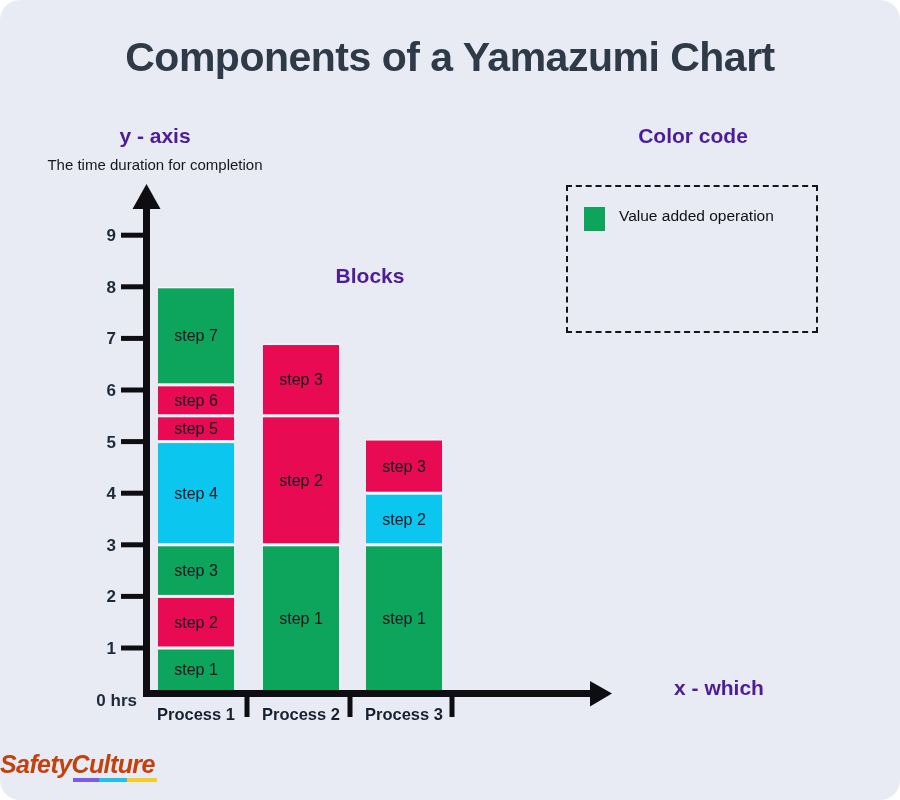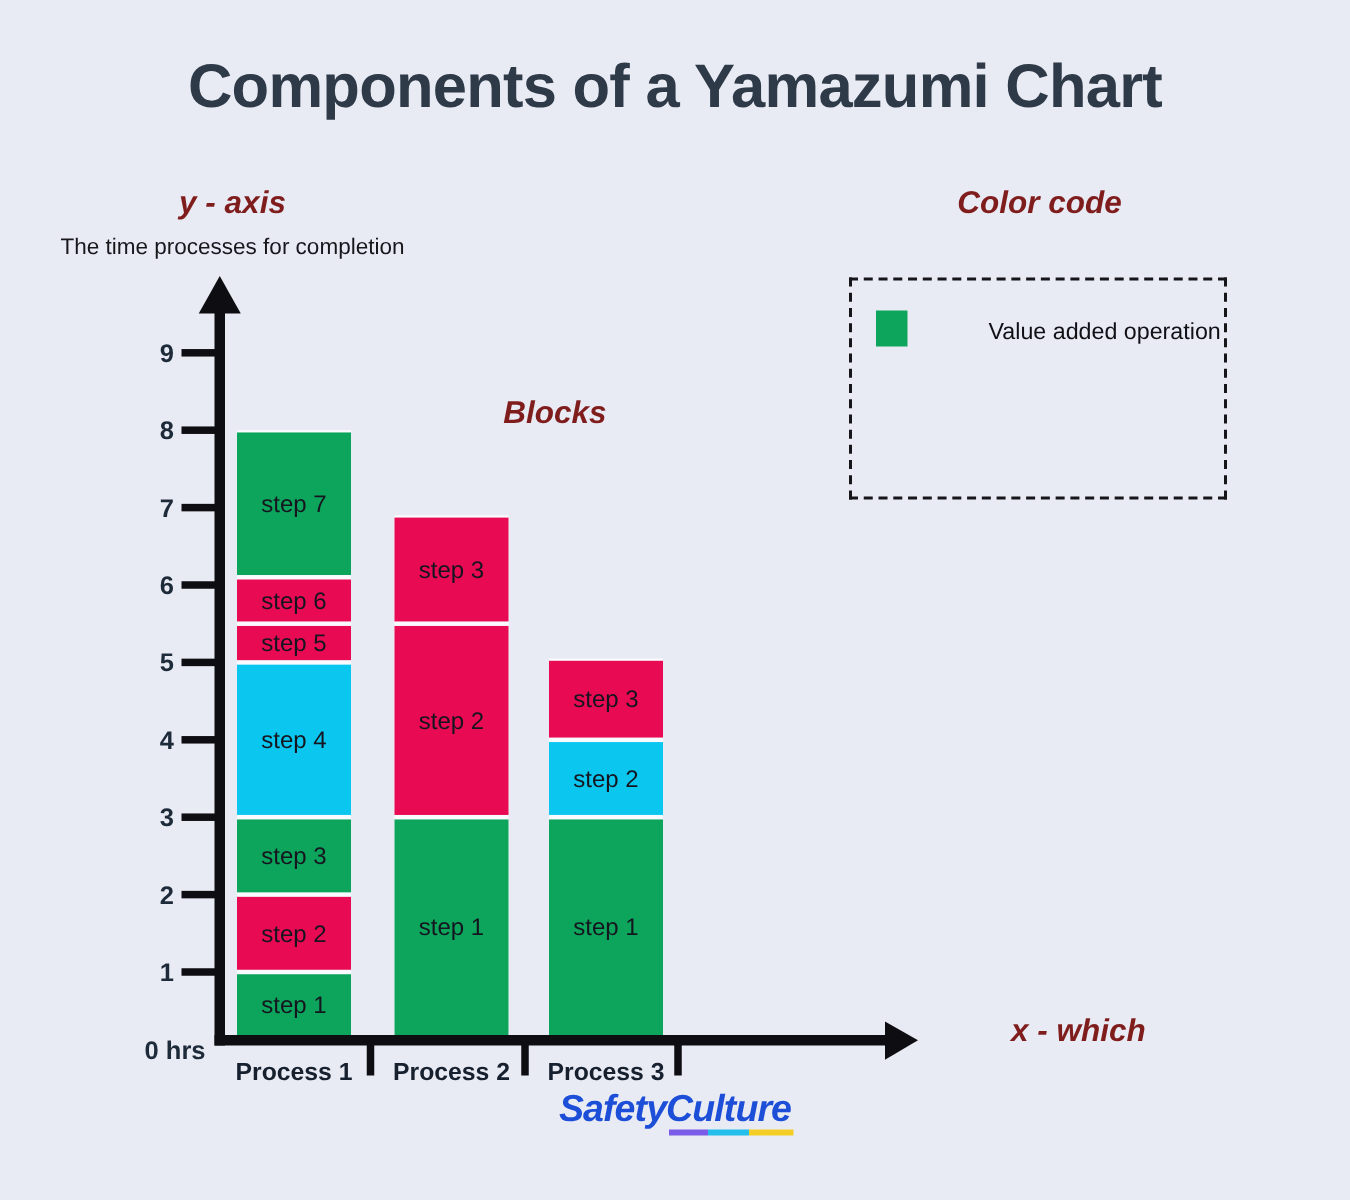--- a/index.html
+++ b/index.html
@@ -1,61 +1,62 @@
 <!DOCTYPE html>
 <html><head>
 <meta charset="utf-8">
 <style>
   html,body{margin:0;padding:0;}
   .canvas{
     position:relative;width:900px;height:800px;overflow:hidden;
     background:#E9EBF4;
     font-family:"Liberation Sans",sans-serif;
+    border-radius:20px;
   }
   .title{
     position:absolute;top:34px;left:0;right:0;text-align:center;
     font-size:41px;font-weight:800;color:#2E3A48;letter-spacing:-0.5px;
   }
   .h-purple{
     position:absolute;text-align:center;
-    font-size:21px;font-weight:bold;color:#7f1d1d;font-style:italic;
+    font-size:21px;font-weight:bold;color:#4c1d95;
   }
   .sub{
     position:absolute;text-align:center;
     font-size:15px;color:#17171C;
   }
   .legend{
     position:absolute;left:566px;top:185px;width:252px;height:148px;
     border:2px dashed #15151A;box-sizing:border-box;
     padding:20px 0 0 16px;
   }
-  .legend-row{display:flex;align-items:flex-end;height:24px;margin-bottom:14px;gap:40px;}
+  .legend-row{display:flex;align-items:flex-start;height:24px;margin-bottom:14px;}
   .swatch{width:21px;height:24px;flex:0 0 21px;}
   .legend-label{margin-left:14px;font-size:15.5px;color:#101016;white-space:nowrap;}
   #chart-svg{position:absolute;left:0;top:0;}
   #chart-svg text{font-family:"Liberation Sans",sans-serif;}
   .logo{
-    position:absolute;top:725px;left:0;right:0;text-align:center;
-    font-style:italic;font-weight:800;font-size:25px;color:#1d4ed8;letter-spacing:-0.6px;
+    position:absolute;top:750px;left:0;right:0;text-align:left;
+    font-style:italic;font-weight:800;font-size:25px;color:#c2410c;letter-spacing:-0.6px;
   }
   .logo .ul{position:relative;display:inline-block;}
   .logo .ul::after{
     content:"";position:absolute;left:2px;right:-2px;bottom:-3px;height:4px;
     background:linear-gradient(to right,#7B5CE6 0 31%,#23BFEA 31% 64%,#F4CE26 64% 100%);
   }
 </style>
 </head>
 <body>
 
 <div class="canvas">
 
   <div class="title">Components of a Yamazumi Chart</div>
 
   <div class="h-purple" style="left:20px;top:124px;width:270px;">y - axis</div>
-  <div class="sub" style="left:20px;top:156px;width:270px;">The time processes for completion</div>
+  <div class="sub" style="left:20px;top:156px;width:270px;">The time duration for completion</div>
 
   <div class="h-purple" style="left:543px;top:124px;width:300px;">Color code</div>
 
   <div class="legend">
     <div class="legend-row">
       <div class="swatch" style="background: rgb(13, 165, 92);"></div>
       <div class="legend-label">Value added operation</div>
     </div>
   </div>
 

